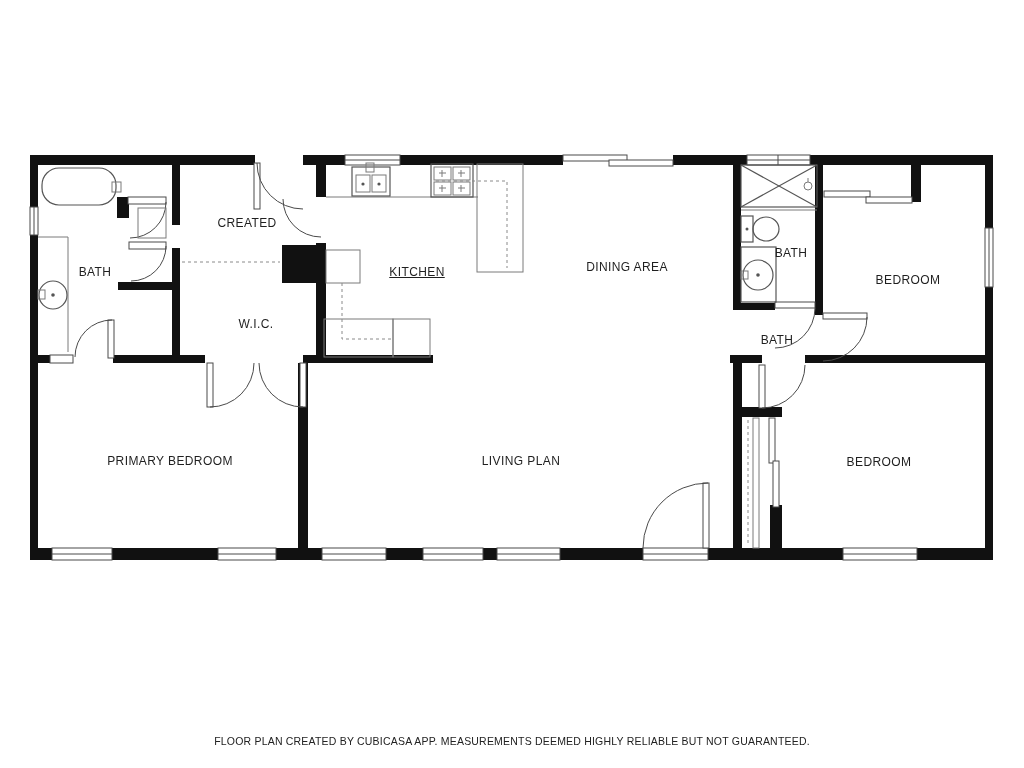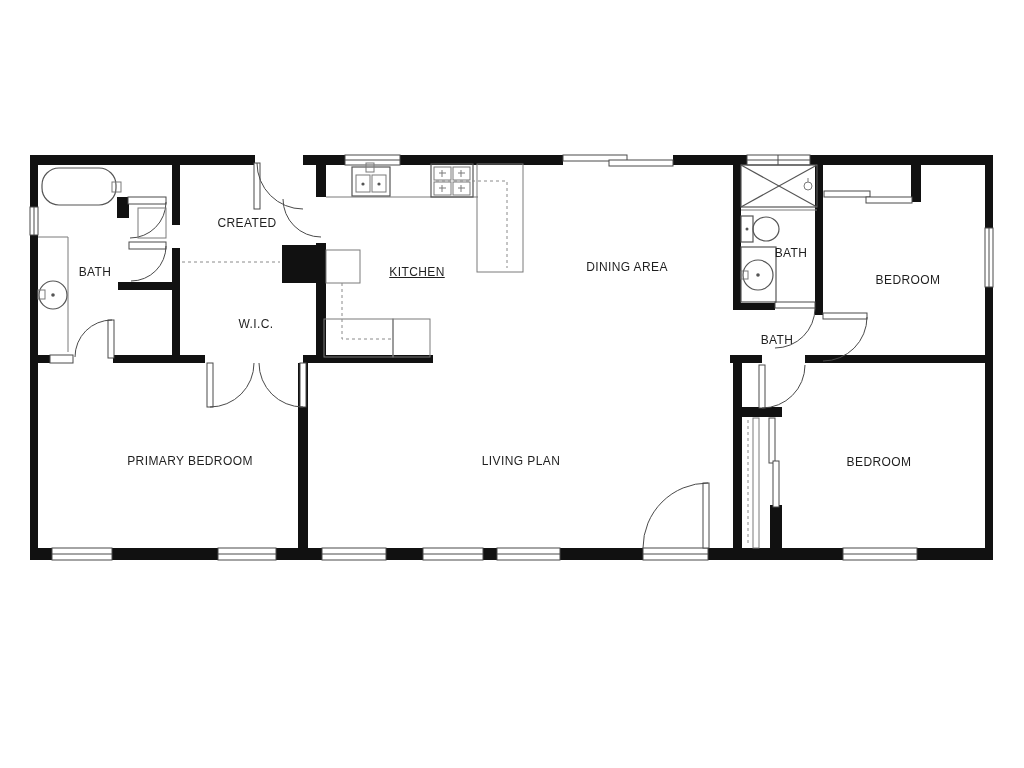--- a/index.html
+++ b/index.html
@@ -260,17 +260,18 @@
   </svg>
 
   <div class="room-label" style="left:247px;top:223px;">CREATED</div>
   <div class="room-label" style="left:95px;top:272px;">BATH</div>
   <div class="room-label" style="left:417px;top:272px;text-decoration:underline;">KITCHEN</div>
   <div class="room-label" style="left:627px;top:267px;">DINING AREA</div>
   <div class="room-label" style="left:791px;top:253px;">BATH</div>
   <div class="room-label" style="left:908px;top:280px;">BEDROOM</div>
   <div class="room-label" style="left:256px;top:324px;">W.I.C.</div>
   <div class="room-label" style="left:777px;top:340px;">BATH</div>
-  <div class="room-label" style="left:170px;top:461px;margin-left:20px;">PRIMARY BEDROOM</div>
+  <div class="room-label" style="left:170px;top:461px;">PRIMARY BEDROOM</div>
   <div class="room-label" style="left:521px;top:461px;">LIVING PLAN</div>
   <div class="room-label" style="left:879px;top:462px;">BEDROOM</div>
 
+  <div class="footer">FLOOR PLAN CREATED BY CUBICASA APP. MEASUREMENTS DEEMED HIGHLY RELIABLE BUT NOT GUARANTEED.</div>
 </div>
 
 </body></html>

